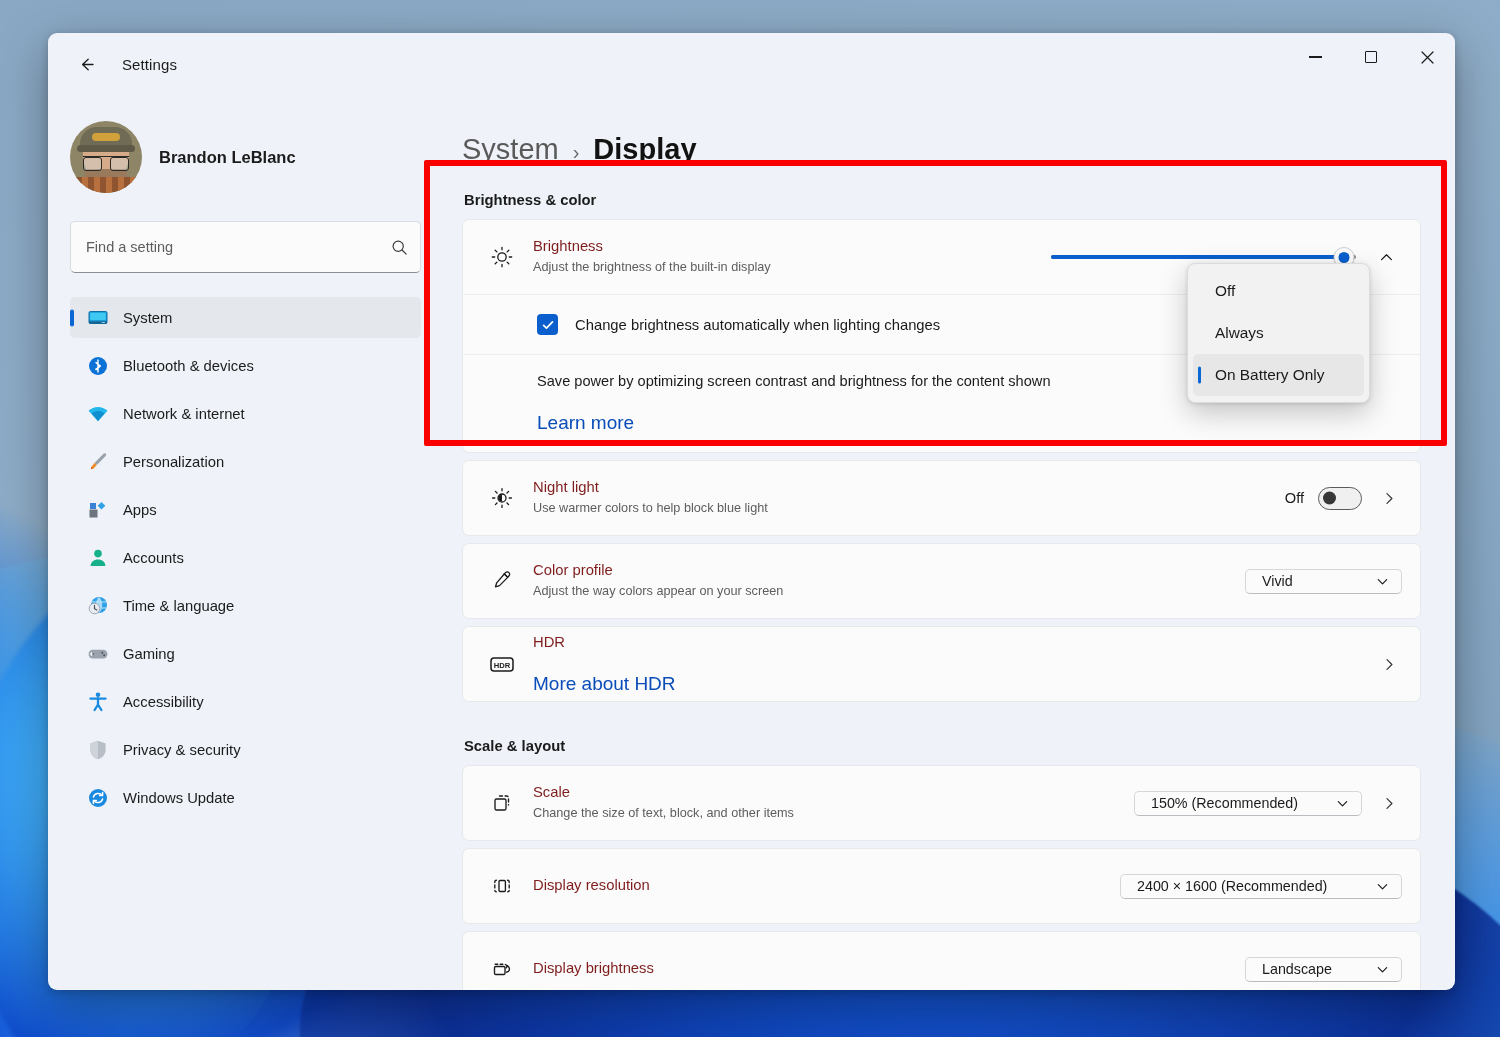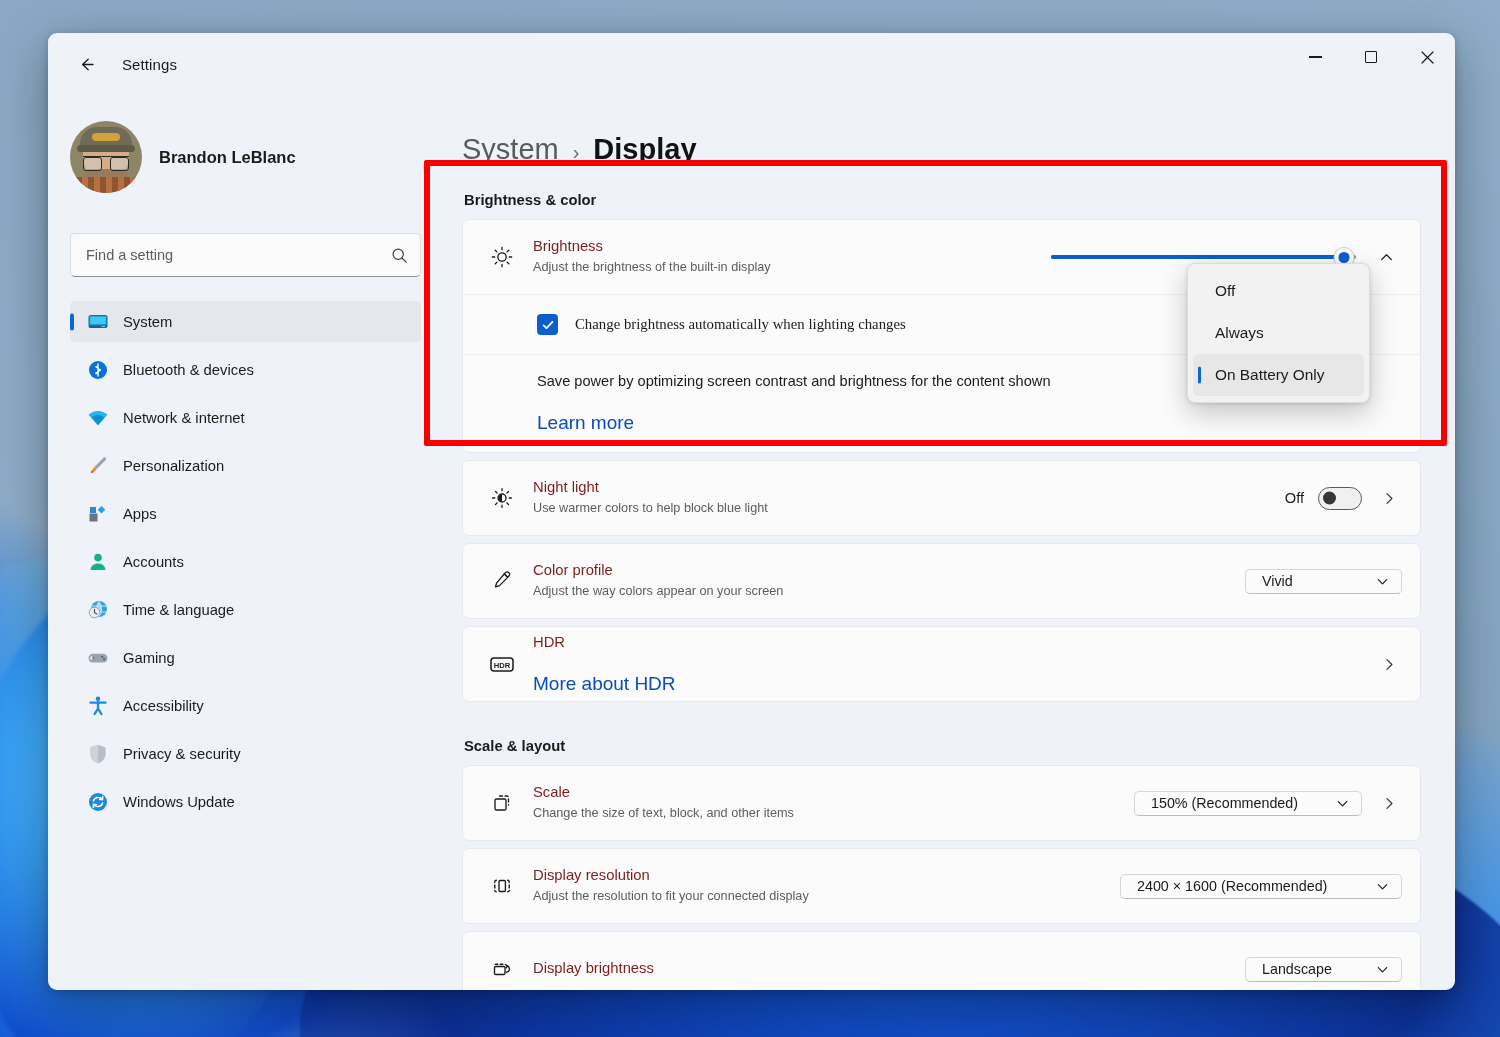--- a/index.html
+++ b/index.html
@@ -143,22 +143,22 @@
     width: 42px; height: 26px; border-radius: 0 0 40% 40%;
     background: #9a7a5c;
   }
   .avatar .shirt {
     position: absolute; left: 0; bottom: 0; width: 100%; height: 16px;
     background: repeating-linear-gradient(90deg,#b8703f 0 6px,#8f5530 6px 12px);
   }
   .profile-name { font-size: 16.5px; font-weight: 700; color: #1b1b1b; }
 
   .search-wrap {
-    margin-top: 28px;
-    height: 44px;
+    margin-top: 16px;
+    height: 52px;
     background: #fbfbfb;
     border: 1px solid #d9dce0;
     border-bottom: 1.6px solid #8a8d91;
     border-radius: 5px;
     display: flex; align-items: center;
     padding: 0 12px 0 15px;
     cursor: text;
   }
   .search-wrap input {
     flex: 1; border: 0; outline: 0; background: transparent;
@@ -261,21 +261,21 @@
     display: flex; align-items: center; justify-content: center;
     cursor: pointer; color: #1b1b1b;
   }
 
   
   .cbrow { display: flex; align-items: center; gap: 17px; padding: 19px 22px 19px 74px; cursor: pointer; }
   .cbox {
     width: 21px; height: 21px; border-radius: 4px; background: #0a5fcd;
     display: flex; align-items: center; justify-content: center; flex: 0 0 21px;
   }
-  .cblabel { font-size: 14.8px; color: #1b1b1b; font-family: Liberation Serif, serif; }
+  .cblabel { font-size: 14.8px; color: #1b1b1b; }
 
   .textrow { padding: 16px 22px 18px 74px; }
   .textrow .t { font-size: 14.6px; color: #1b1b1b; line-height: 1.45; }
 
   
   .toggle {
     width: 44px; height: 23px; border-radius: 12px;
     background: #f0f0f0; border: 1.3px solid #5b5b5b;
     position: relative; cursor: pointer; flex: 0 0 44px;
   }
@@ -685,21 +685,20 @@
       <div class="card">
         <div class="row">
           <div class="row-icon">
             <svg width="24" height="24" viewBox="0 0 24 24">
               <rect x="9" y="6.5" width="6.4" height="11" rx="1.1" fill="none" stroke="currentColor" stroke-width="1.35"></rect>
               <path d="M6.4 6.2a1.6 1.6 0 00-1.6 1.6v8.4a1.6 1.6 0 001.6 1.6M17.6 6.2a1.6 1.6 0 011.6 1.6v8.4a1.6 1.6 0 01-1.6 1.6" fill="none" stroke="currentColor" stroke-width="1.35" stroke-linecap="round" stroke-dasharray="3 2.4"></path>
             </svg>
           </div>
           <div class="row-text">
             <div class="row-title">Display resolution</div>
-            <div class="row-sub">Adjust the resolution to fit your connected display</div>
           </div>
           <div class="row-right">
             <div class="combo" style="width:282px">
               <span class="cv">2400 × 1600 (Recommended)</span>
               <span class="cc">
                 <svg width="13" height="13" viewBox="0 0 13 13">
                   <path d="M2.3 4.6l4.2 4.2 4.2-4.2" fill="none" stroke="currentColor" stroke-width="1.2" stroke-linecap="round" stroke-linejoin="round"></path>
                 </svg>
               </span>
             </div>

